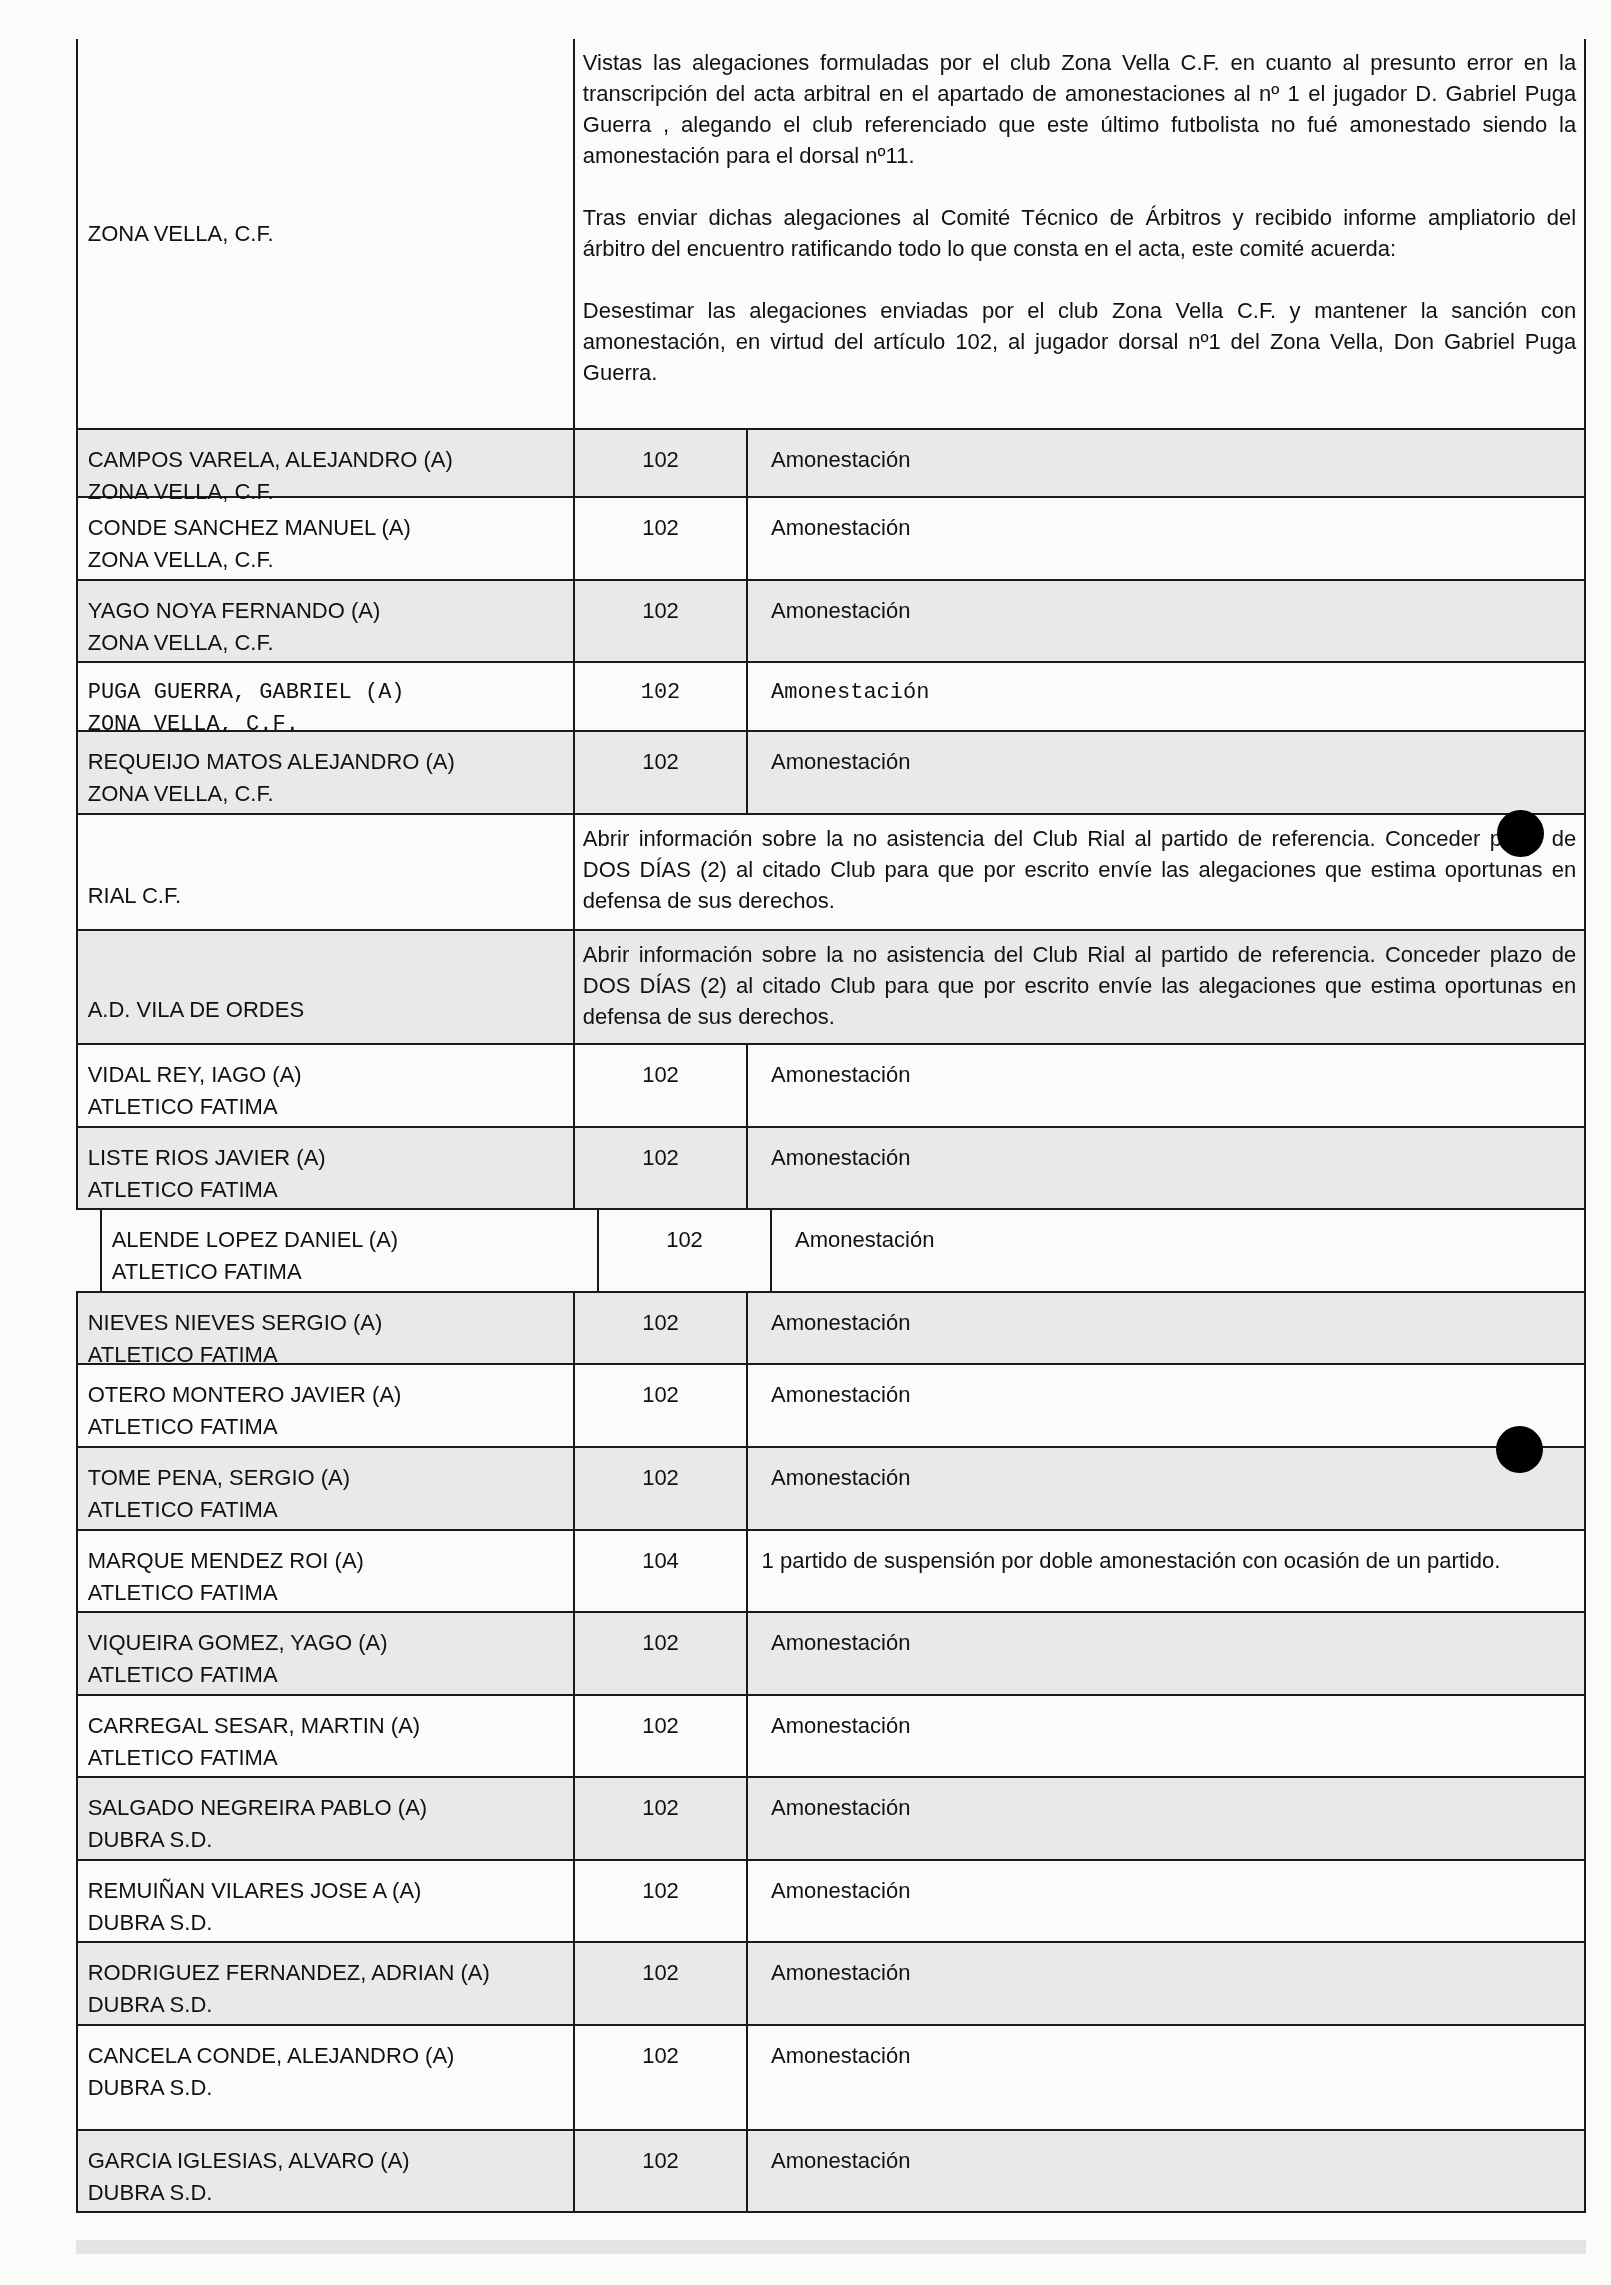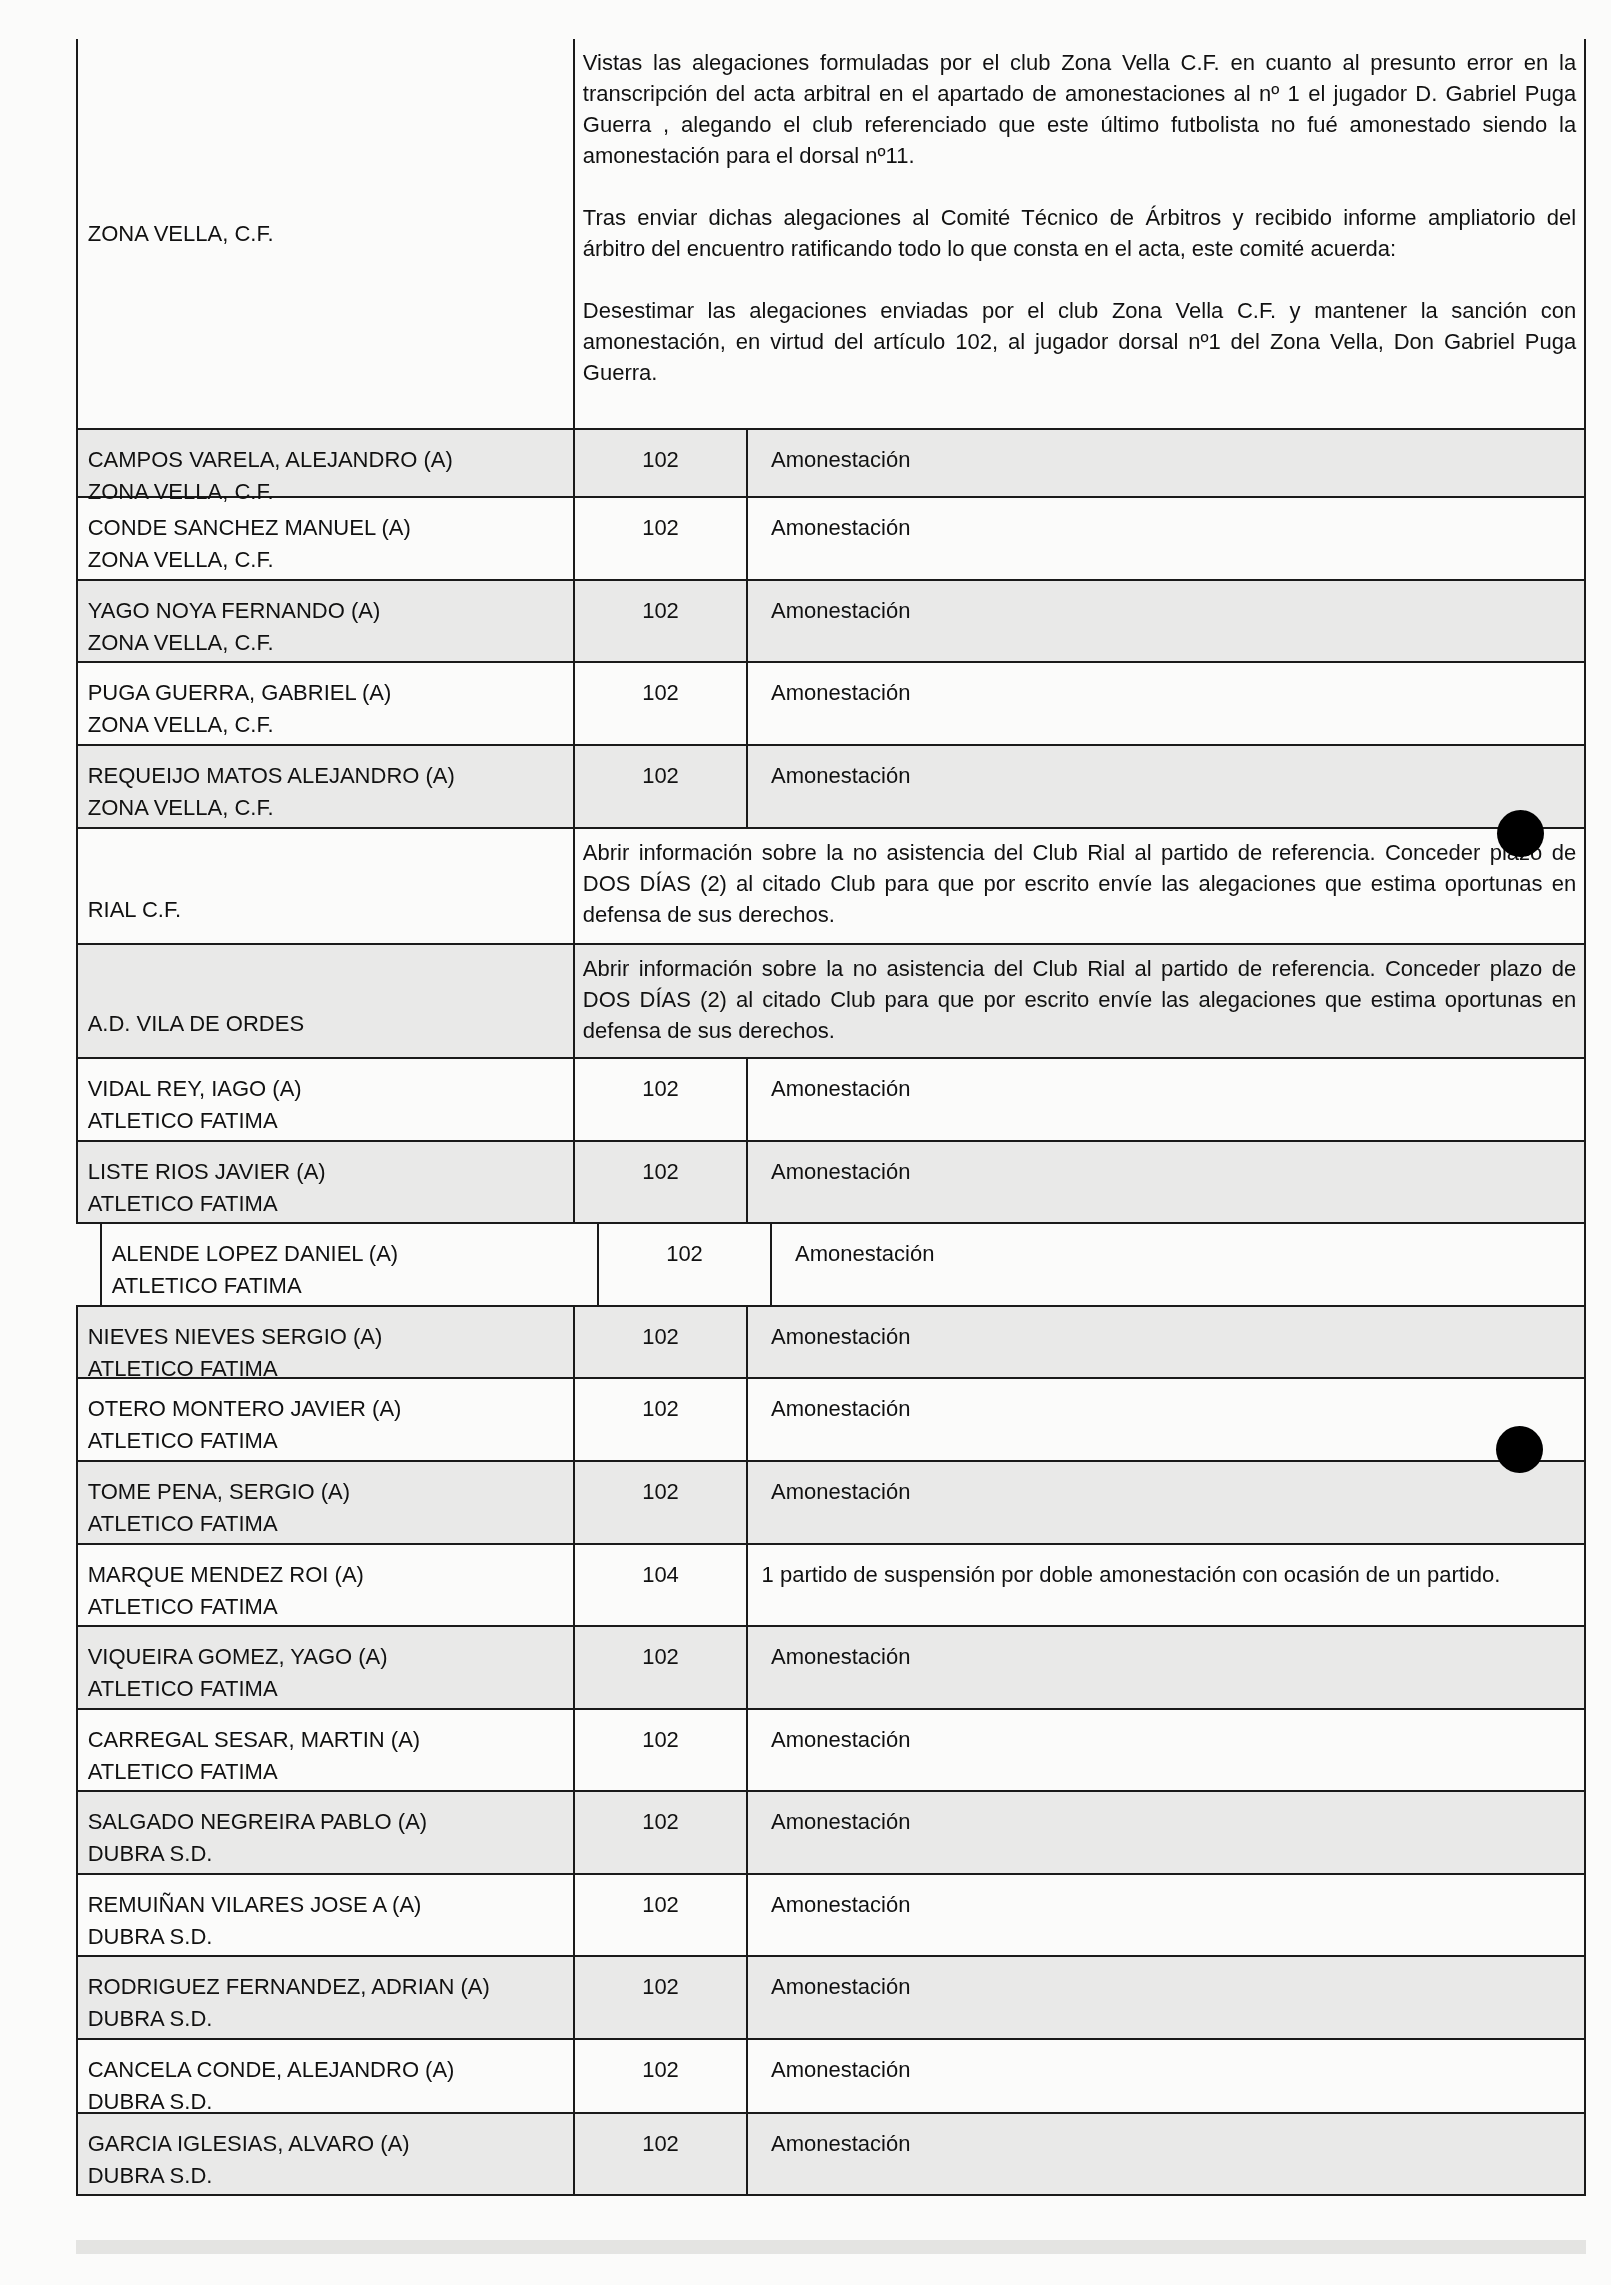--- a/index.html
+++ b/index.html
@@ -62,21 +62,21 @@
     <div class="cell c-sanc">Amonestación</div>
   </div>
   <div class="row shaded" style="height:82px;">
     <div class="cell c-name">
       <span class="club-line">YAGO NOYA FERNANDO (A)</span>
       <span class="club-line">ZONA VELLA, C.F.</span>
     </div>
     <div class="cell c-art">102</div>
     <div class="cell c-sanc">Amonestación</div>
   </div>
-  <div class="row" style="height:83px;">
+  <div class="row" style="height:69px;font-family:Liberation Mono, monospace;">
     <div class="cell c-name">
       <span class="club-line">PUGA GUERRA, GABRIEL (A)</span>
       <span class="club-line">ZONA VELLA, C.F.</span>
     </div>
     <div class="cell c-art">102</div>
     <div class="cell c-sanc">Amonestación</div>
   </div>
   <div class="row shaded" style="height:83px;">
     <div class="cell c-name">
       <span class="club-line">REQUEIJO MATOS ALEJANDRO (A)</span>
@@ -192,21 +192,21 @@
     <div class="cell c-sanc">Amonestación</div>
   </div>
   <div class="row shaded" style="height:83px;">
     <div class="cell c-name">
       <span class="club-line">RODRIGUEZ FERNANDEZ, ADRIAN (A)</span>
       <span class="club-line">DUBRA S.D.</span>
     </div>
     <div class="cell c-art">102</div>
     <div class="cell c-sanc">Amonestación</div>
   </div>
-  <div class="row" style="height:74px;">
+  <div class="row" style="height:105px;">
     <div class="cell c-name">
       <span class="club-line">CANCELA CONDE, ALEJANDRO (A)</span>
       <span class="club-line">DUBRA S.D.</span>
     </div>
     <div class="cell c-art">102</div>
     <div class="cell c-sanc">Amonestación</div>
   </div>
   <div class="row shaded" style="height:82px;">
     <div class="cell c-name">
       <span class="club-line">GARCIA IGLESIAS, ALVARO (A)</span>

